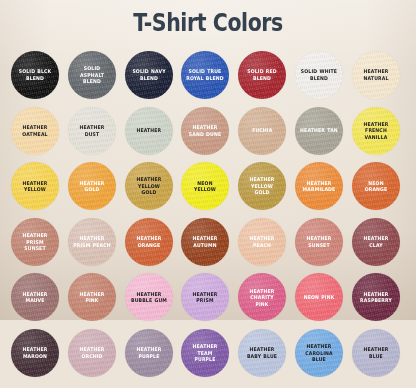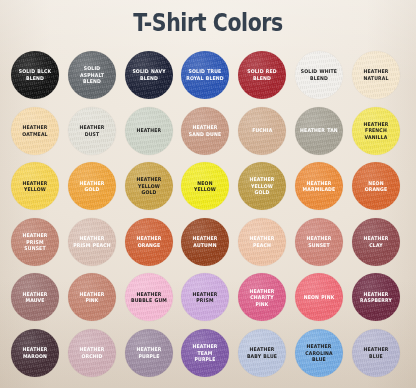--- a/index.html
+++ b/index.html
@@ -10,21 +10,21 @@
     width: 416px;
     height: 388px;
     overflow: hidden;
     font-family: "Liberation Sans", sans-serif;
     background: #ece4d9;
   }
 
   #chart-root {
     position: relative;
     width: 416px;
-    height: 388px;
+    height: 320px;
     box-sizing: border-box;
     background:
       radial-gradient(ellipse 150% 120% at 50% 8%, #f2ece3 0%, #ece4d9 45%, #e4dacd 78%, #ddd1c2 100%);
   }
 
   
   #chart-root::after {
     content: "";
     position: absolute;
     inset: 0;

